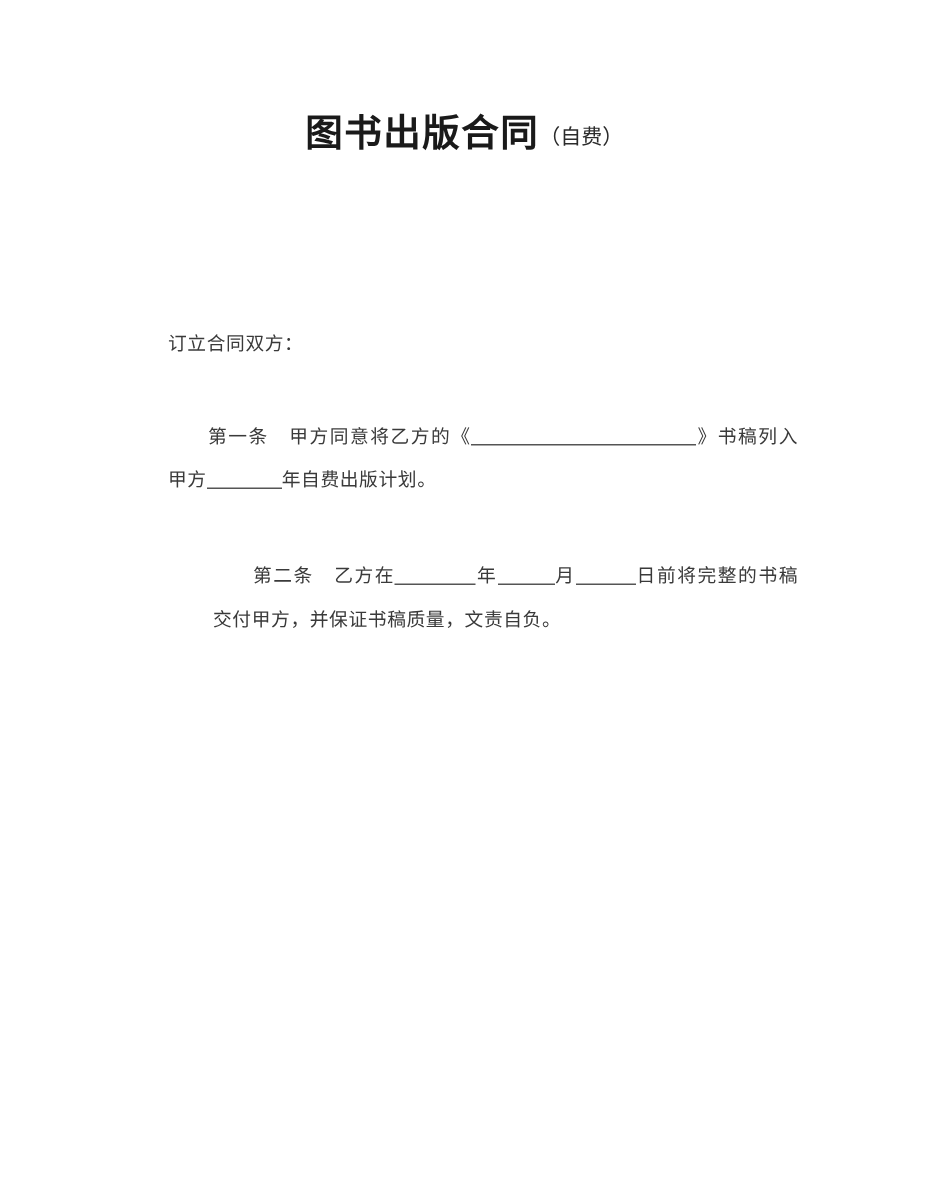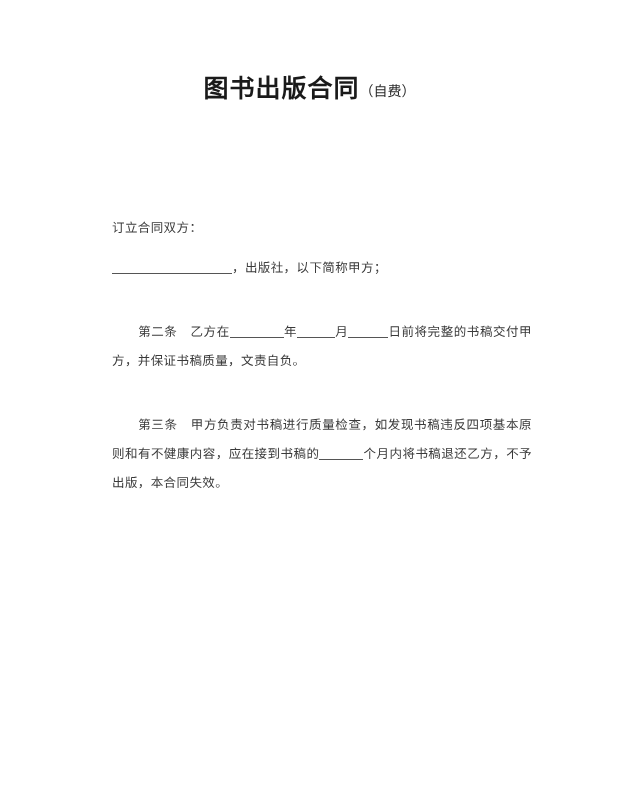--- a/index.html
+++ b/index.html
@@ -63,30 +63,29 @@
 
   .para {
     font-size: 12.5px;
     line-height: 29px;
     color: #3a3a3a;
     letter-spacing: 0.4px;
     margin: 0;
     white-space: normal;
     text-align: justify;
     text-justify: inter-character;
-    font-family: Liberation Serif, serif;
   }
 
   
   .sp-intro      { margin-top: 0px;  }
   .sp-party1     { margin-top: 11px; }
   .sp-party2     { margin-top: 11px; }
   .sp-agree      { margin-top: 32px; }
   .sp-art1       { margin-top: 33px; }
-  .sp-art2       { margin-top: 35px; }
+  .sp-art2       { margin-top: 35px; margin-left: 30px; }
   .sp-art3       { margin-top: 35px; }
   .sp-art4       { margin-top: 35px; }
 
   .indent { display: inline-block; width: 26px; }
   .gap-after-label { display: inline-block; width: 13px; }
 
   
   .blank {
     display: inline-block;
     border-bottom: 1px solid #555555;
@@ -108,24 +107,23 @@
 <div class="page">
 
   <div class="title-block">
     <span class="title-main">图书出版合同</span><span class="title-sub">（自费）</span>
   </div>
 
   <div class="body-area">
 
     <p class="para sp-intro"><span>订立合同双方：</span></p>
 
-    <p class="para sp-party1"><span class="blank blank-party"></span><span>，出版社，以下简称甲方；</span></p>
 
 
 
+    <p class="para sp-art1"><span class="indent"></span><span>第一条</span><span class="gap-after-label"></span><span>甲方同意将乙方的《</span><span class="blank blank-title"></span><span>》书稿列入甲方</span><span class="blank blank-year-1"></span><span>年自费出版计划。</span></p>
 
     <p class="para sp-art2"><span class="indent"></span><span>第二条</span><span class="gap-after-label"></span><span>乙方在</span><span class="blank blank-year-2"></span><span>年</span><span class="blank blank-month"></span><span>月</span><span class="blank blank-day"></span><span>日前将完整的书稿交付甲方，并保证书稿质量，文责自负。</span></p>
 
-    <p class="para sp-art3"><span class="indent"></span><span>第三条</span><span class="gap-after-label"></span><span>甲方负责对书稿进行质量检查，如发现书稿违反四项基本原则和有不健康内容，应在接到书稿的</span><span class="blank blank-months"></span><span>个月内将书稿退还乙方，不予出版，本合同失效。</span></p>
 
 
   </div>
 </div>
 
 </body></html>

